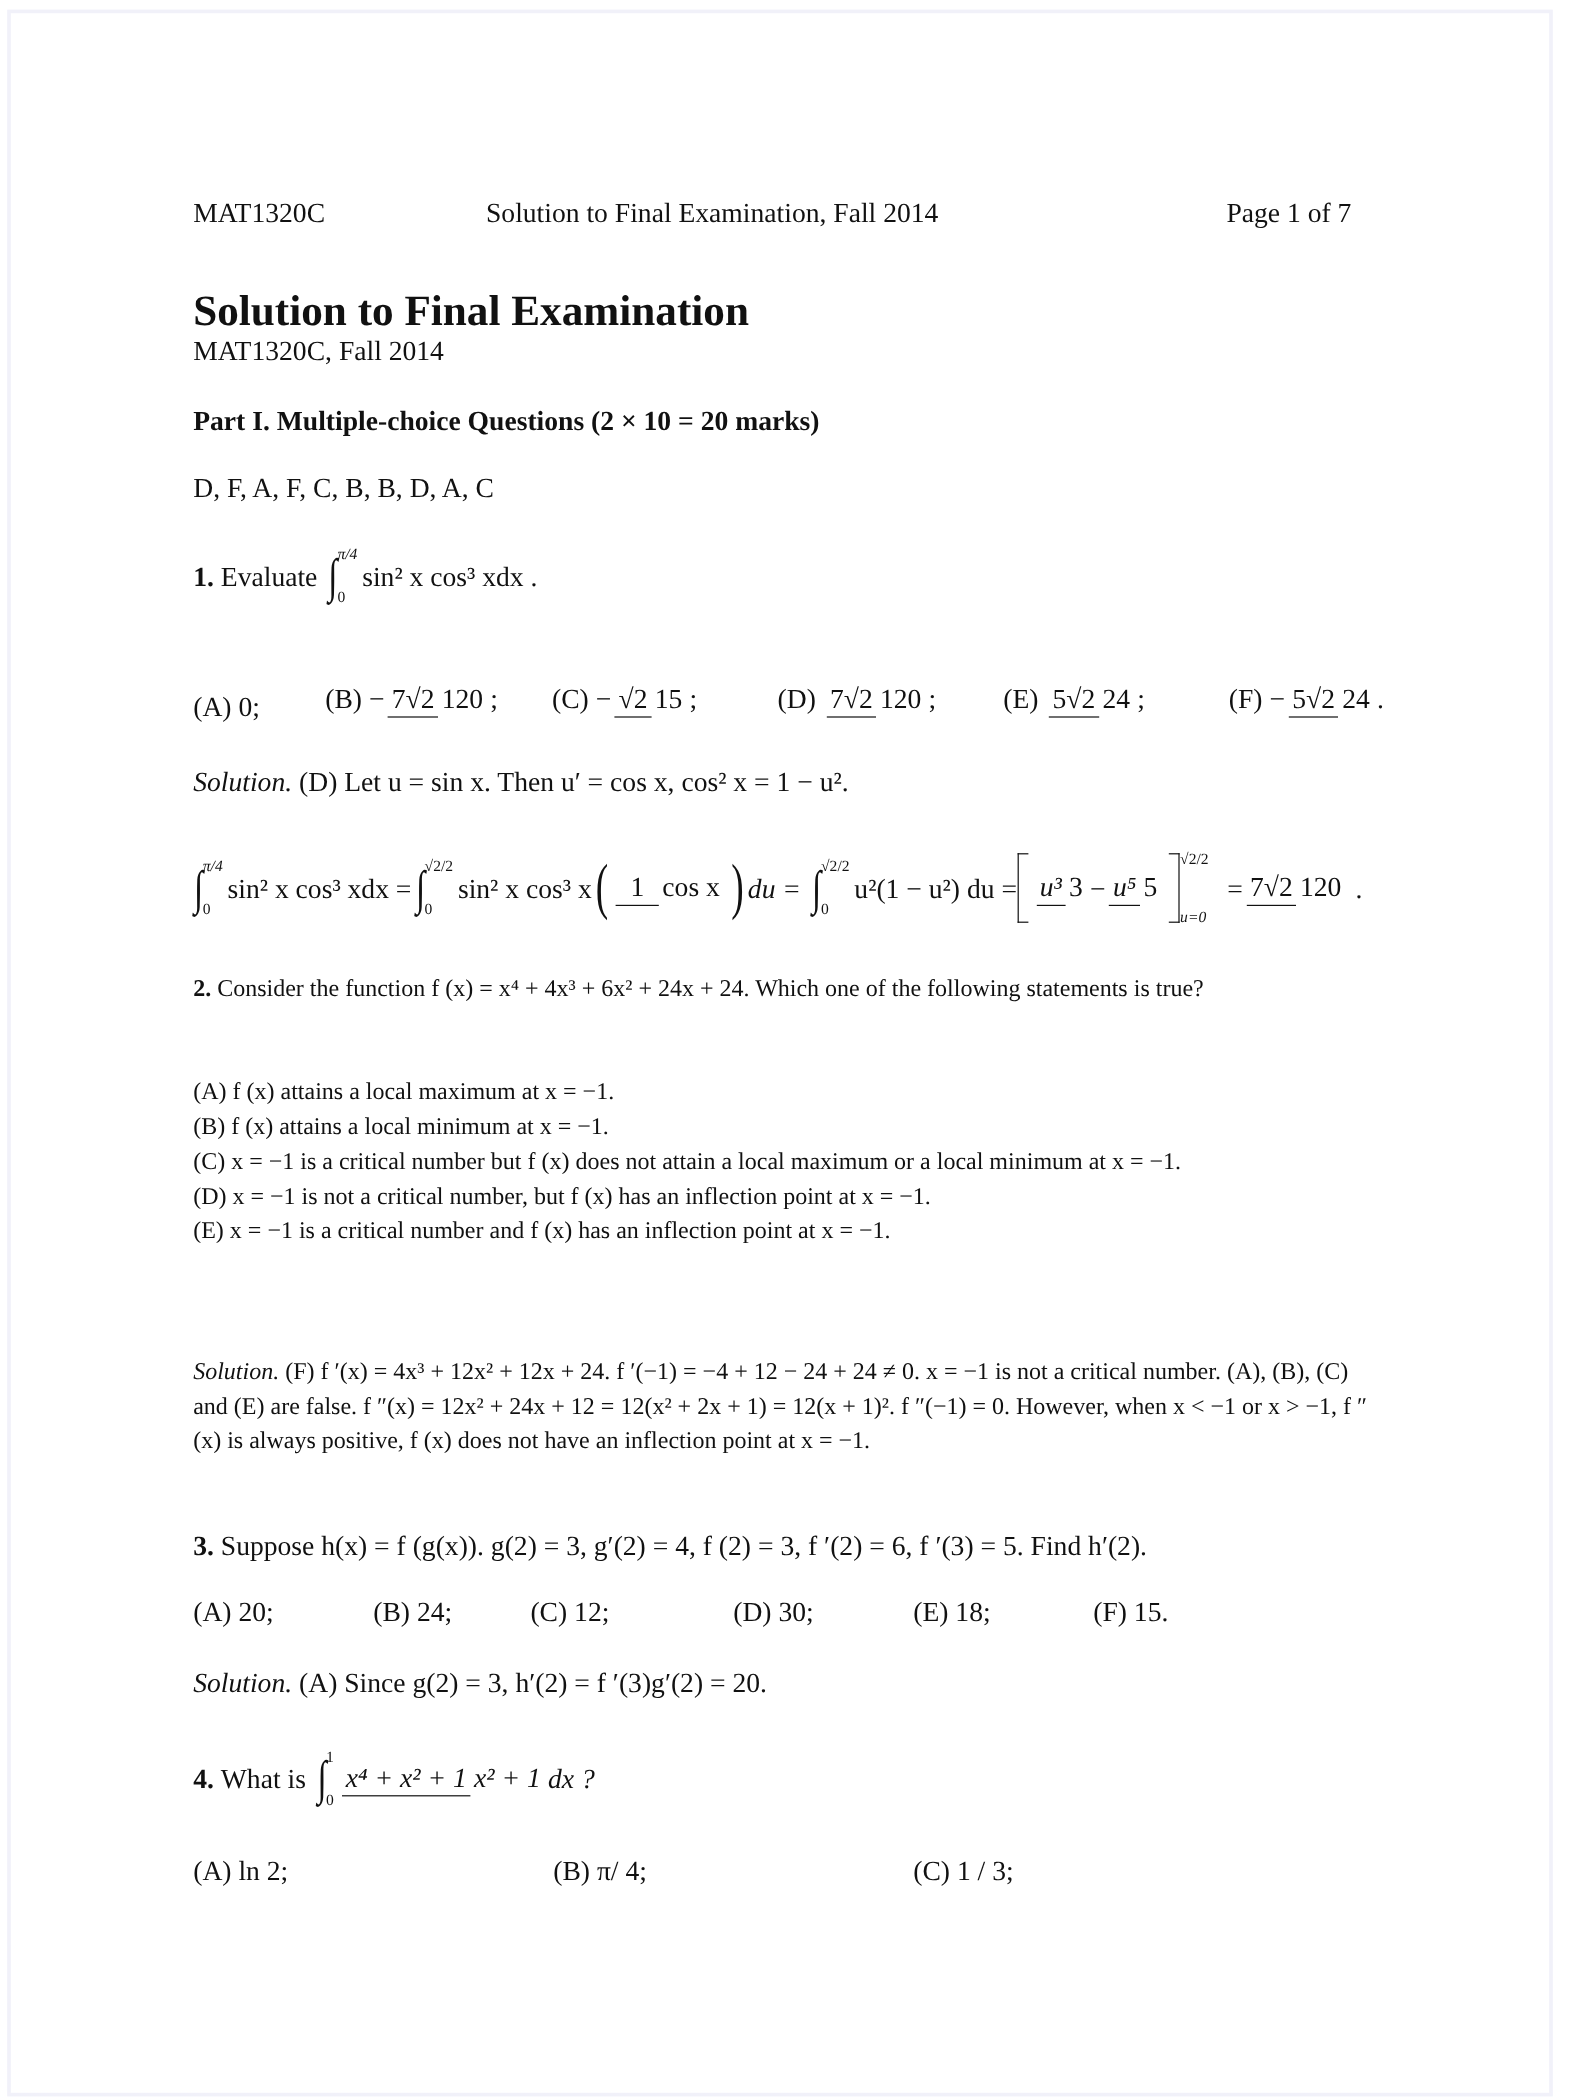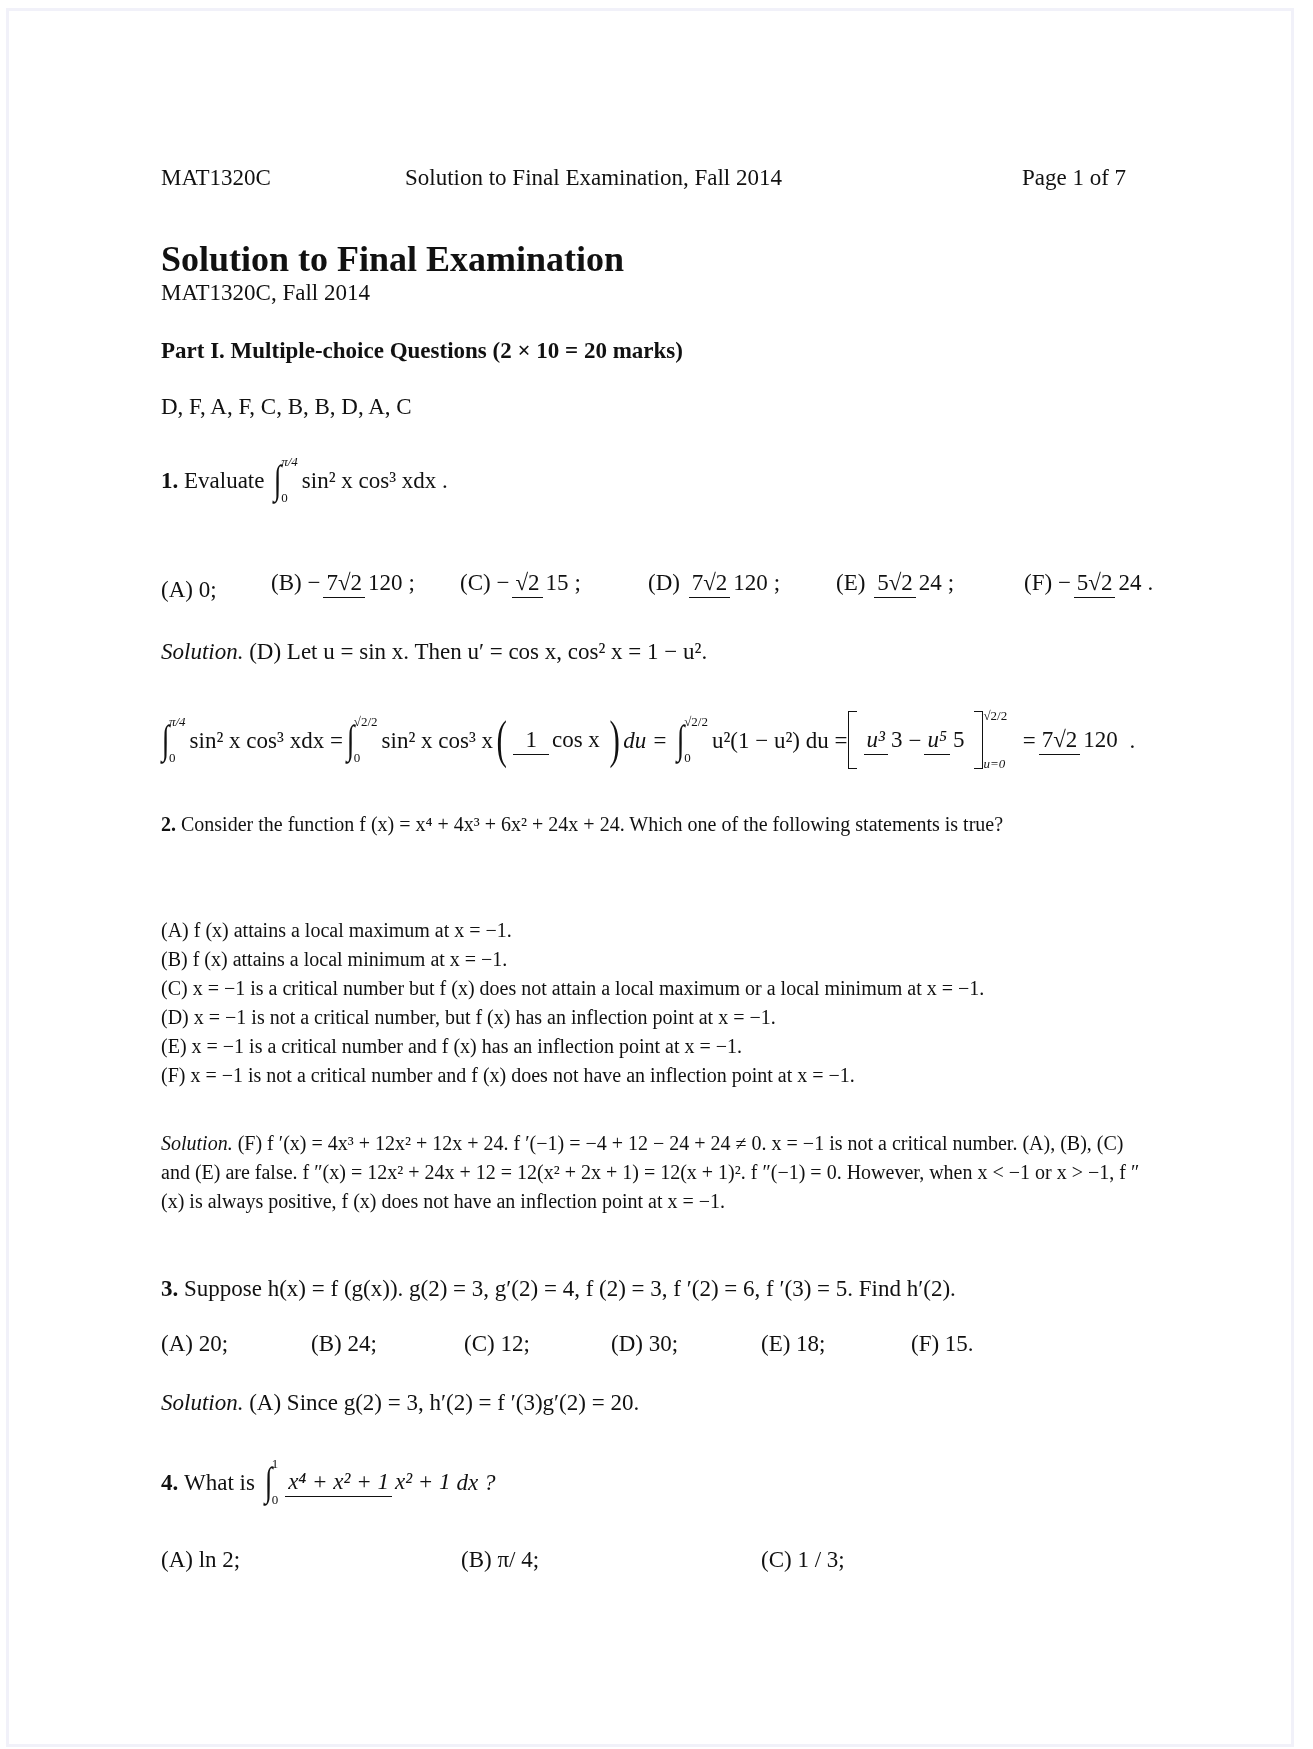--- a/index.html
+++ b/index.html
@@ -146,40 +146,39 @@
       <span class="num">7√2</span>
       <span class="den">120</span>
     </span>
   &nbsp;<span>.</span>
 </div>
 
 <div class="para" style="top:810px; width:900px;">
   <span class="b">2.</span>
   <span>Consider the function f (x) = x⁴ + 4x³ + 6x² + 24x + 24.  Which one of the following statements is true?</span>
 </div>
-<div class="para" style="top:896px; width:960px;margin-top:20px;">
+<div class="para" style="top:896px; width:960px;">
   <div>(A)  f (x) attains a local maximum at x = −1.</div>
   <div>(B)  f (x) attains a local minimum at x = −1.</div>
   <div>(C)  x = −1 is a critical number but f (x) does not attain a local maximum or a local minimum at x = −1.</div>
   <div>(D)  x = −1  is not a critical number, but f (x) has an inflection point at x = −1.</div>
   <div>(E)  x = −1 is a critical number and f (x) has an inflection point at x = −1.</div>
-  <div>(F)  x = −1 is not a critical number and f (x) does not have an inflection point at x = −1.</div>
 </div>
 <div class="para" style="top:1129px; width:980px;">
   <span class="it">Solution.</span>
   <span>(F)  f ′(x) = 4x³ + 12x² + 12x + 24.  f ′(−1) = −4 + 12 − 24 + 24 ≠ 0.  x = −1 is not a critical number.  (A), (B), (C) and (E) are false.  f ″(x) = 12x² + 24x + 12 = 12(x² + 2x + 1) = 12(x + 1)².  f ″(−1) = 0. However, when x &lt; −1 or x &gt; −1, f ″(x) is always positive, f (x) does not have an inflection point at x = −1.</span>
 </div>
 
 <div class="abs t" style="left:161px; top:1274px;">
   <span class="b">3.</span>
   <span>Suppose h(x) = f (g(x)).  g(2) = 3, g′(2) = 4, f (2) = 3, f ′(2) = 6, f ′(3) = 5.  Find h′(2).</span>
 </div>
 <div class="opt" style="left:161px; top:1331px;">(A)  20;</div>
 <div class="opt" style="left:311px; top:1331px;">(B)  24;</div>
-<div class="opt" style="left:464px; top:1331px;">(C)  12;</div>
+<div class="opt" style="left:442px; top:1331px;">(C)  12;</div>
 <div class="opt" style="left:611px; top:1331px;">(D)  30;</div>
 <div class="opt" style="left:761px; top:1331px;">(E)  18;</div>
 <div class="opt" style="left:911px; top:1331px;">(F)  15.</div>
 <div class="abs t" style="left:161px; top:1388px;">
   <span class="it">Solution.</span>
   <span>(A)  Since g(2) = 3, h′(2) = f ′(3)g′(2) = 20.</span>
 </div>
 
 <div class="abs t row" style="left:161px; top:1450px; height:64px;">
   <span class="b">4.</span>&nbsp;

